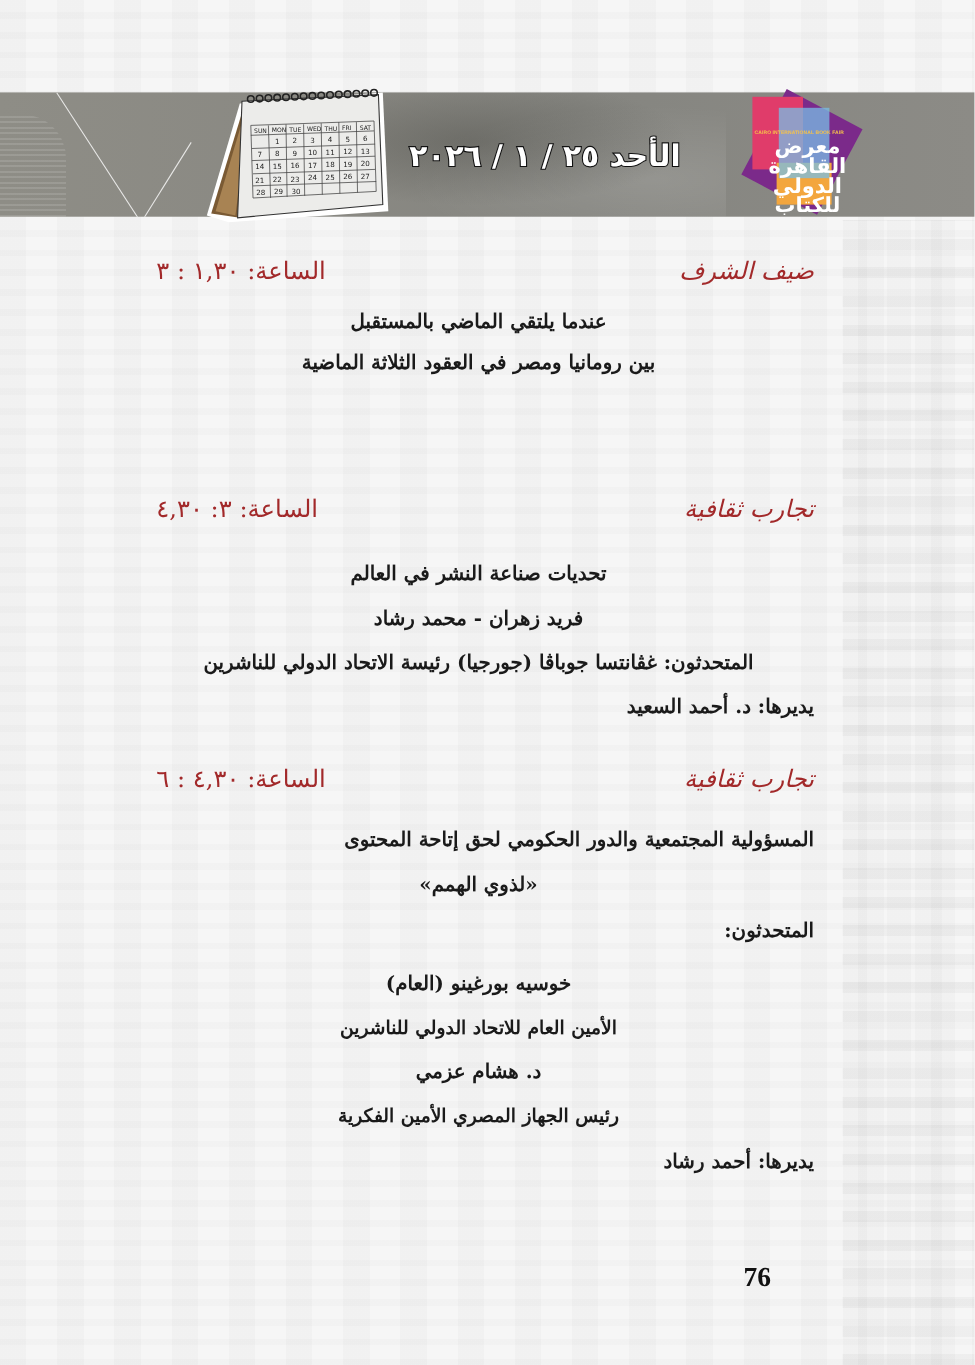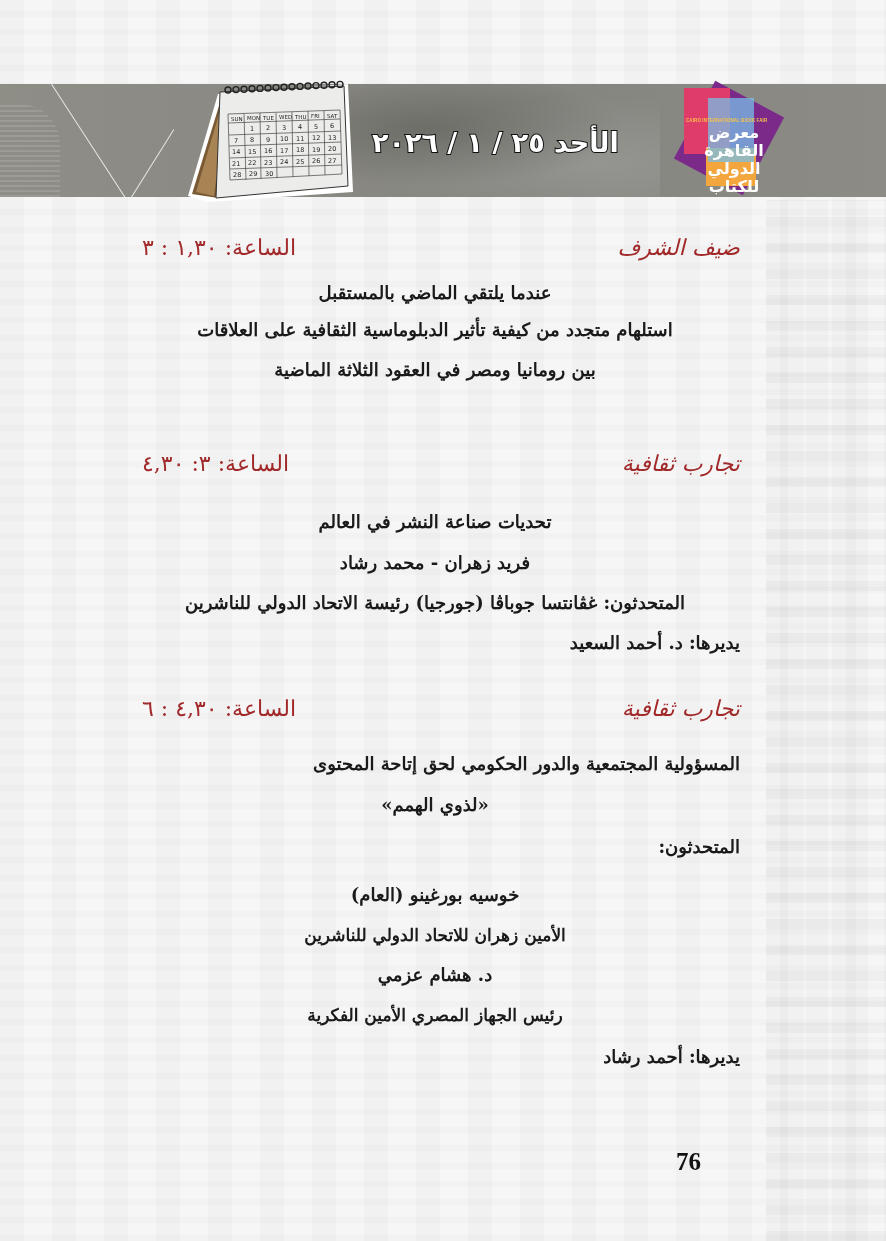--- a/index.html
+++ b/index.html
@@ -75,21 +75,21 @@
     .logo .orange { left: 34px; top: 62px; width: 50px; height: 38px; background: #f3a63d; }
     .logo .blue { left: 36px; top: 12px; width: 46px; height: 64px; background: rgba(120,190,230,0.75); }
     .logo .caption {
       position: absolute; left: 14px; top: 32px; width: 100px;
       font-family: "Liberation Sans", sans-serif; font-size: 4.5px; font-weight: bold;
       color: #f6c24a; white-space: nowrap; letter-spacing: 0.1px;
     }
     .logo .calli {
       position: absolute; left: 14px; top: 38px; width: 96px;
       direction: rtl; text-align: center;
-      font-family: "DejaVu Sans", sans-serif; font-weight: bold; font-size: 16px; line-height: 18px;
+      font-family: "DejaVu Sans", sans-serif; font-weight: bold; font-size: 19px; line-height: 18px;
       color: #ffffff;
     }
 
     
     .content {
       position: absolute; left: 130px; top: 220px; width: 610px;
       direction: rtl;
     }
     .session { position: absolute; left: 0; width: 610px; direction: rtl; }
     .session-head {
@@ -224,21 +224,20 @@
 </header>
 
 <main class="content">
 
   <section class="session" style="top:8px;">
     <div class="session-head">
       <span class="cat">ضيف الشرف</span>
       <span class="time">الساعة: ١,٣٠ : ٣</span>
     </div>
     <div class="line" style="margin-top:8px;line-height:34px;">عندما يلتقي الماضي بالمستقبل</div>
-    <div class="line" style="line-height:40px;">استلهام متجدد من كيفية تأثير الدبلوماسية الثقافية على العلاقات</div>
     <div class="line" style="line-height:40px;">بين رومانيا ومصر في العقود الثلاثة الماضية</div>
   </section>
 
   <section class="session" style="top:224px;">
     <div class="session-head">
       <span class="cat">تجارب ثقافية</span>
       <span class="time">الساعة: ٣: ٤,٣٠</span>
     </div>
     <div class="line" style="margin-top:18px;line-height:40px;">تحديات صناعة النشر في العالم</div>
     <div class="line" style="line-height:42px;">فريد زهران - محمد رشاد</div>
@@ -248,20 +247,20 @@
 
   <section class="session" style="top:469px;">
     <div class="session-head">
       <span class="cat">تجارب ثقافية</span>
       <span class="time">الساعة: ٤,٣٠ : ٦</span>
     </div>
     <div class="line" style="margin-top:14px;line-height:42px;text-align:right;">المسؤولية المجتمعية والدور الحكومي لحق إتاحة المحتوى</div>
     <div class="line" style="line-height:40px;">«لذوي الهمم»</div>
     <div class="line left" style="line-height:44px;">المتحدثون:</div>
     <div class="line" style="margin-top:6px;line-height:40px;">خوسيه بورغينو (العام)</div>
-    <div class="line small" style="line-height:40px;">الأمين زهران للاتحاد الدولي للناشرين</div>
+    <div class="line small" style="line-height:40px;">الأمين العام للاتحاد الدولي للناشرين</div>
     <div class="line" style="line-height:40px;">د. هشام عزمي</div>
     <div class="line small" style="line-height:40px;">رئيس الجهاز المصري الأمين الفكرية</div>
     <div class="line left" style="line-height:44px;">يديرها: أحمد رشاد</div>
   </section>
 </main>
 
 <div class="page-number">76</div>
 
 </body></html>

